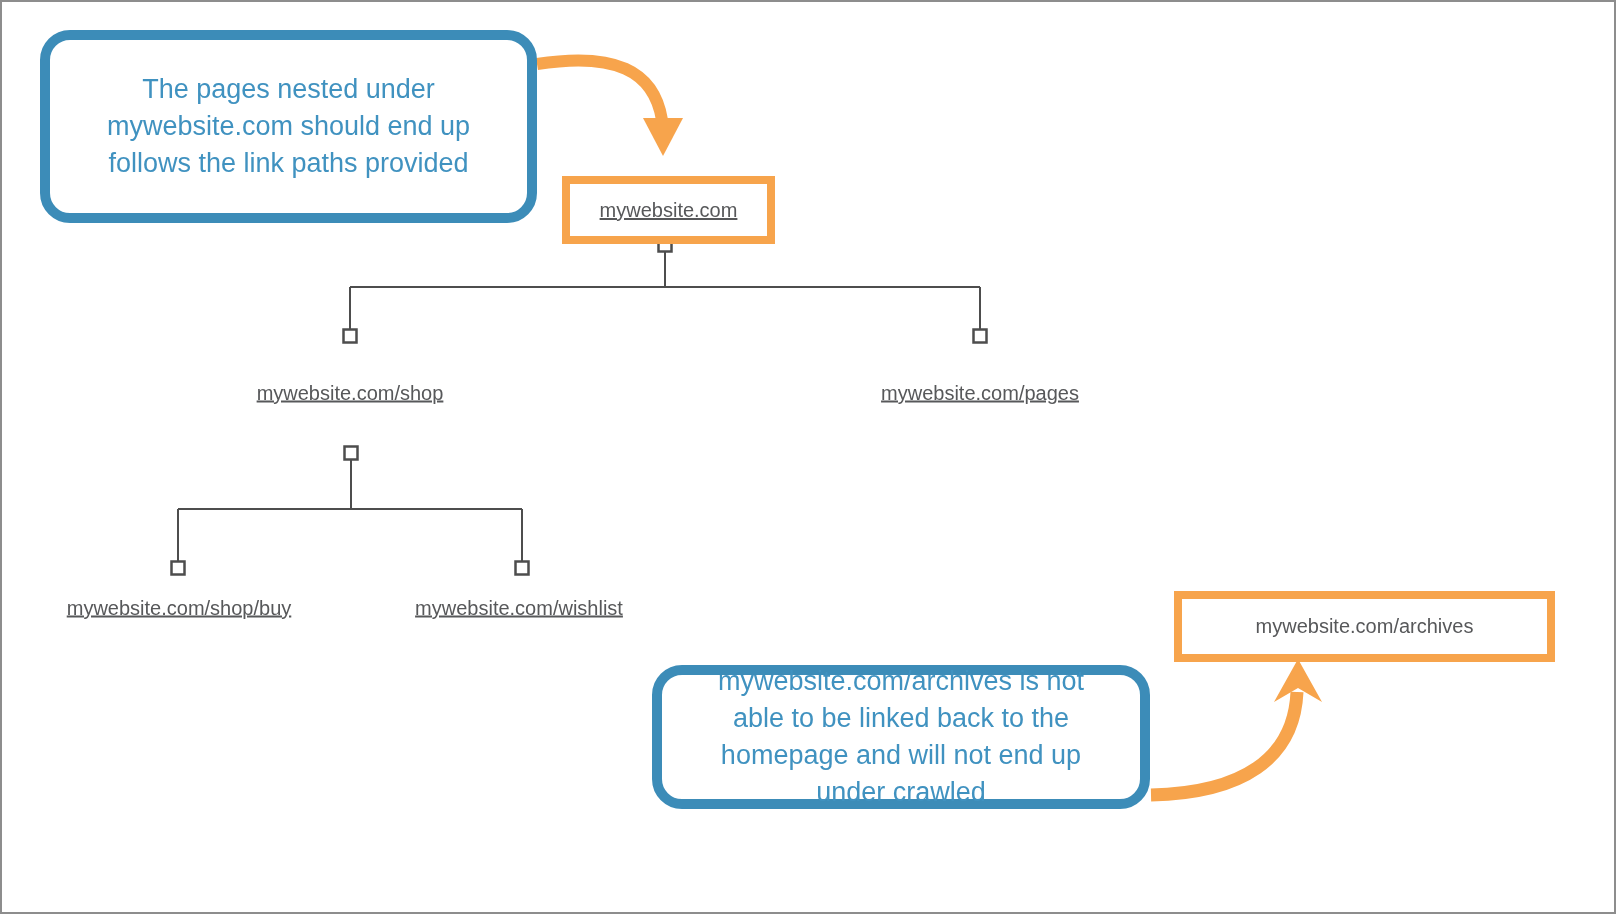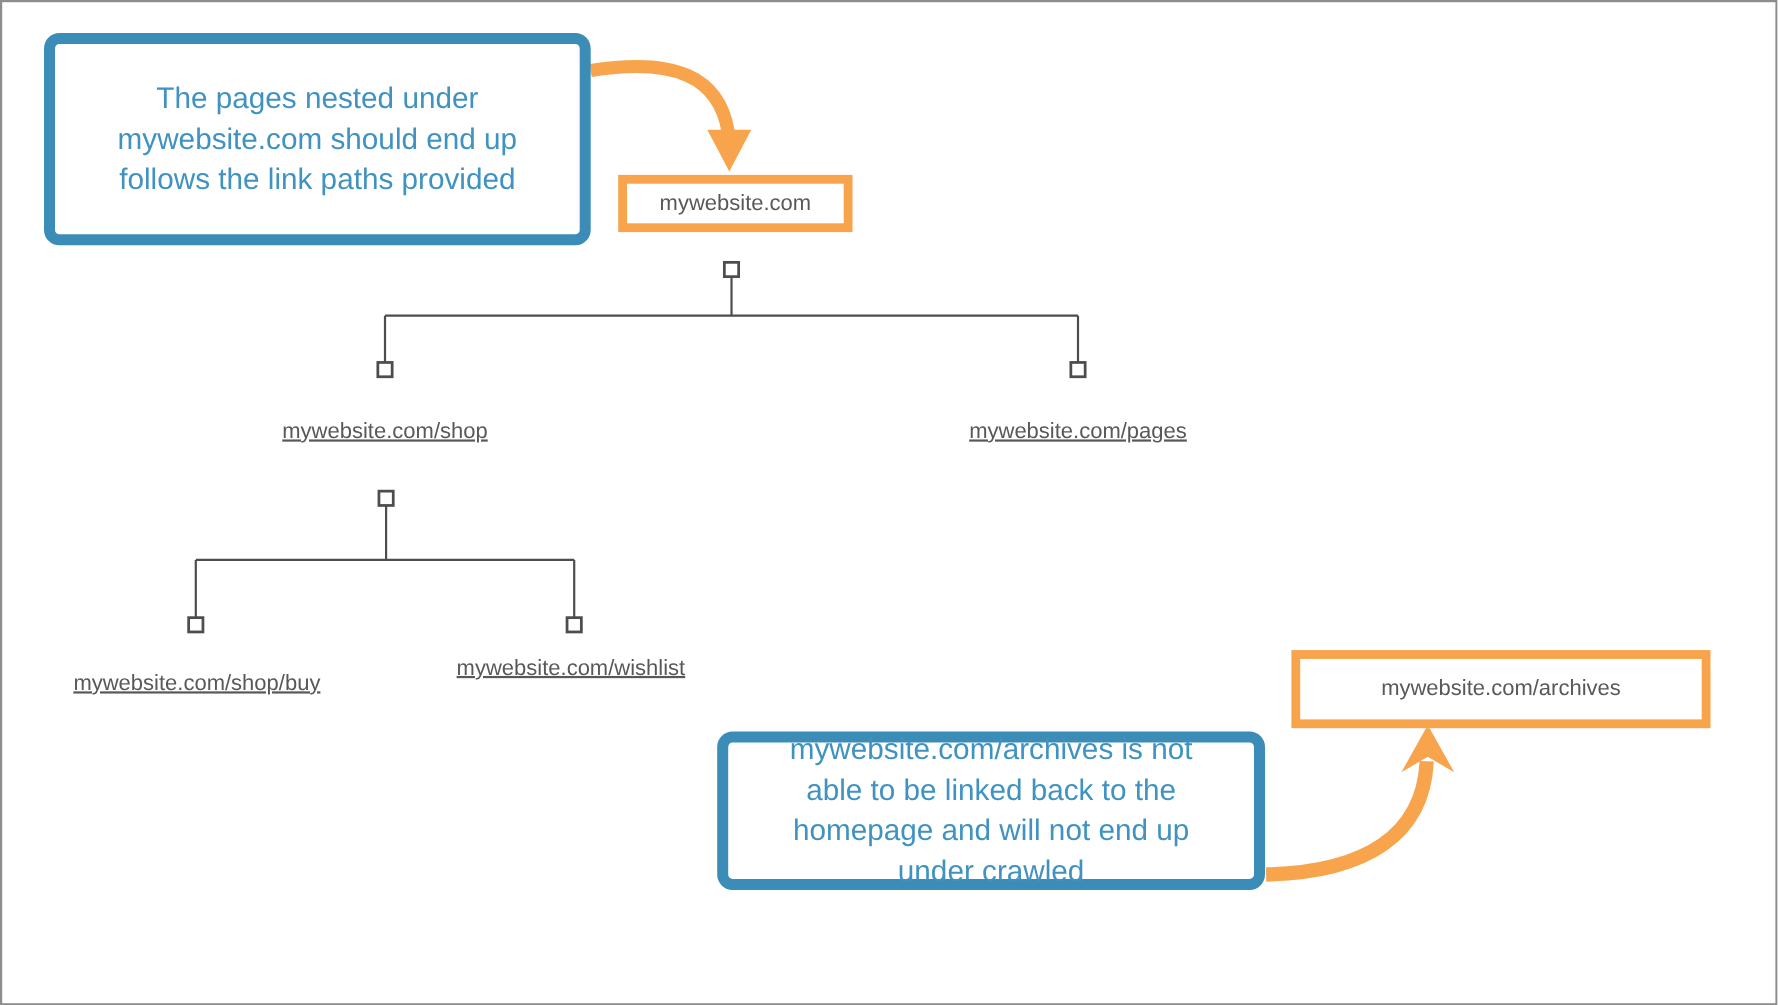--- a/index.html
+++ b/index.html
@@ -21,21 +21,21 @@
     position: absolute;
     left: 0; top: 0;
     width: 1616px;
     height: 914px;
     z-index: 1;
   }
   .callout {
     position: absolute;
     box-sizing: border-box;
     border: 10px solid #3c8cb8;
-    border-radius: 14px;
+    border-radius: 30px;
     background: #ffffff;
     z-index: 2;
     display: flex;
     flex-direction: column;
     justify-content: center;
     align-items: center;
     text-align: center;
     color: #4092c0;
     font-size: 27px;
     font-weight: 500;
@@ -57,39 +57,39 @@
     background: #ffffff;
     z-index: 2;
     display: flex;
     justify-content: center;
     align-items: center;
     color: #57585a;
     font-size: 20px;
     white-space: nowrap;
   }
   .node-box-root {
-    left: 560px; top: 157px;
-    width: 213px; height: 52px;
+    left: 560px; top: 174px;
+    width: 213px; height: 68px; text-decoration: underline;
   }
   .node-box-archives {
     left: 1172px; top: 589px;
     width: 381px; height: 71px;
   }
   .node-label {
     position: absolute;
     transform: translate(-50%, -50%);
     color: #57585a;
     font-size: 20px;
     white-space: nowrap;
     z-index: 2;
     text-decoration: underline;
   }
   .label-shop     { left: 348px; top: 391px; }
   .label-blog     { left: 978px; top: 391px; }
-  .label-buy      { left: 177px; top: 620px; }
+  .label-buy      { left: 177px; top: 606px; }
   .label-wishlist { left: 517px; top: 606px; }
 </style>
 </head>
 <body>
 
 <div class="canvas">
 
   <svg class="overlay-svg" viewBox="0 0 1616 914" xmlns="http://www.w3.org/2000/svg">
 
     <g stroke="#4d4d4d" stroke-width="2" fill="none">

